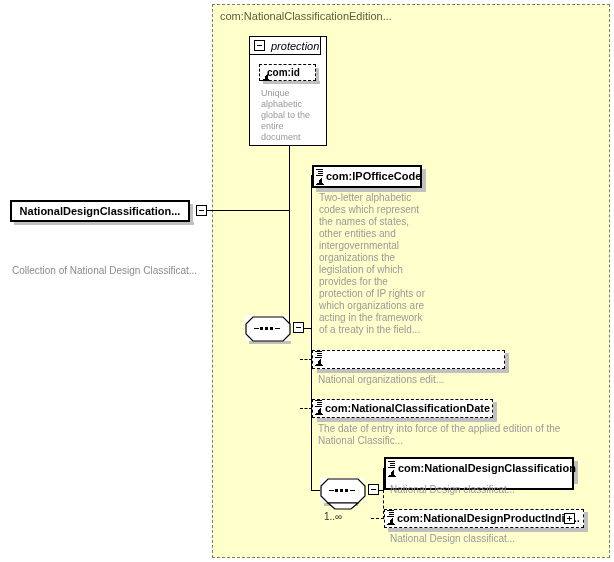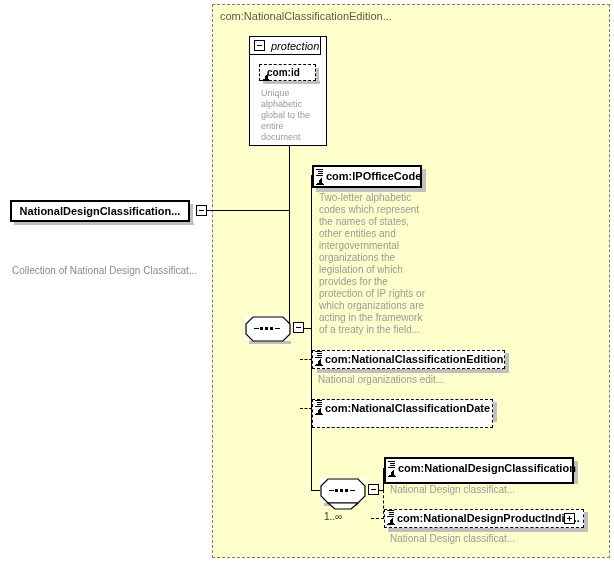--- a/index.html
+++ b/index.html
@@ -272,43 +272,43 @@
         <i class="l3"></i>
         <i class="l4"></i>
     </span>
     <span class="arrowg" style="left:2px;top:8px;">
       <i class="a1"></i>
         <i class="a2"></i>
         <i class="a3"></i>
         <i class="a4"></i>
         <i class="a5"></i>
     </span>
-    <span class="nlbl" style="top:2px;">com:NationalClassificationEdition</span>
   </div>
   <div class="ndesc" style="left:318px;top:374px;width:250px;">National organizations edit...</div>
 
   <div class="dln dlnh" style="left:300px;top:408px;width:12px;"></div>
   <div class="shadow" style="left:317px;top:418px;width:180px;height:4px;"></div>
   <div class="shadow" style="left:493px;top:402px;width:4px;height:20px;"></div>
-  <div class="node dashed" style="left:312px;top:399px;width:181px;height:29px;">
+  <div class="node dashed" style="left:312px;top:399px;width:181px;height:19px;">
     <span class="eglyph" style="top:-1px;">
       <i class="l1"></i>
         <i class="l2"></i>
         <i class="l3"></i>
         <i class="l4"></i>
     </span>
     <span class="arrowg" style="left:2px;top:8px;">
       <i class="a1"></i>
         <i class="a2"></i>
         <i class="a3"></i>
         <i class="a4"></i>
         <i class="a5"></i>
     </span>
     <span class="nlbl" style="top:2px;">com:NationalClassificationDate</span>
   </div>
+  <div class="ndesc" style="left:318px;top:423px;width:250px;">The date of entry into force of the applied edition of the National Classific...</div>
 
   <div class="ln lnh" style="left:311px;top:490px;width:10px;"></div>
   <div class="seqwrap" style="left:320px;top:478px;">
     <div class="seqoct">
       <svg width="46" height="32" viewBox="0 0 46 32" aria-hidden="true">
         <polygon points="8,1 38,1 45,8 45,18 38,25 8,25 1,18 1,8" fill="#ffffff" stroke="#000000" stroke-width="1.2"></polygon>
         <path d="M8,25 L38,25 L31,31 L15,31 Z" fill="#ffffff" stroke="#000000" stroke-width="1.2"></path>
       </svg>
     </div>
     <span class="seqdots">
@@ -323,21 +323,21 @@
   <div class="shadow" style="left:324px;top:503px;width:34px;height:3px;z-index:3;"></div>
   <div class="occ" style="left:324px;top:511px;">1..∞</div>
 
   <div class="ln lnh" style="left:369px;top:490px;width:15px;"></div>
   <div class="ln lnv" style="left:383px;top:468px;height:23px;"></div>
   <div class="dln dlnv" style="left:383px;top:490px;height:29px;"></div>
 
   <div class="ln lnh" style="left:383px;top:468px;width:10px;"></div>
   <div class="shadow" style="left:388px;top:480px;width:190px;height:4px;"></div>
   <div class="shadow" style="left:574px;top:461px;width:4px;height:23px;"></div>
-  <div class="node solid" style="left:384px;top:457px;width:190px;height:27px;">
+  <div class="node solid" style="left:384px;top:457px;width:190px;height:33px;">
     <span class="eglyph">
       <i class="l1"></i>
         <i class="l2"></i>
         <i class="l3"></i>
         <i class="l4"></i>
     </span>
     <span class="arrowg" style="left:2px;top:11px;">
       <i class="a1"></i>
         <i class="a2"></i>
         <i class="a3"></i>

